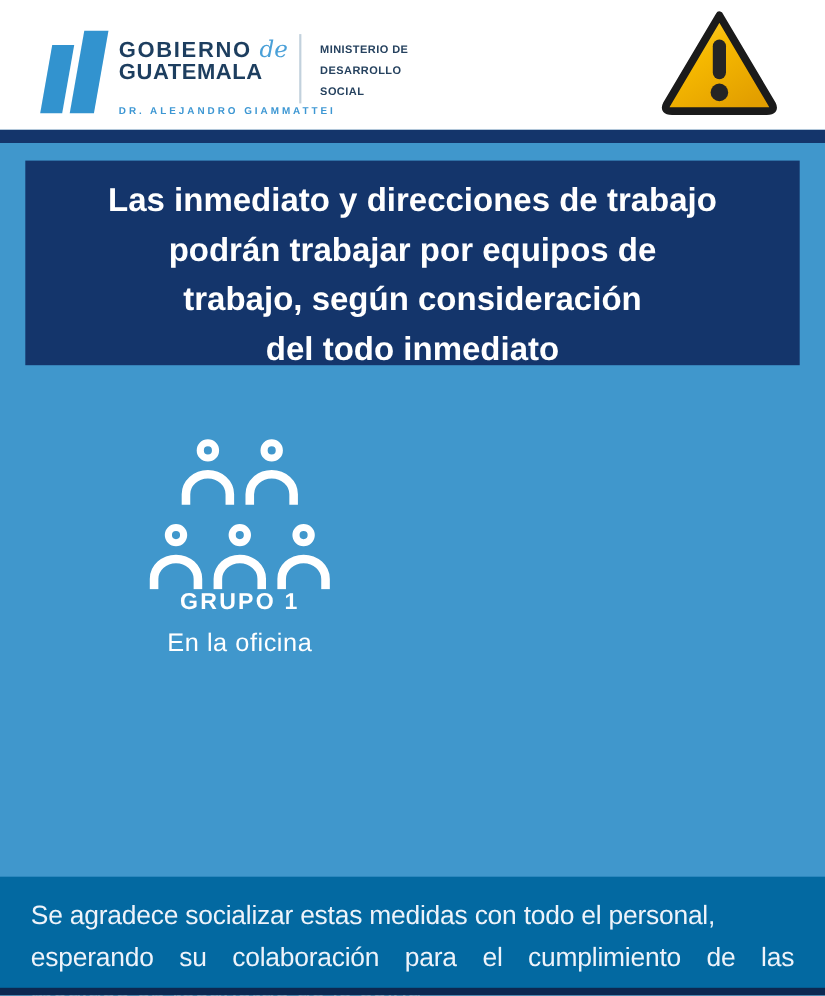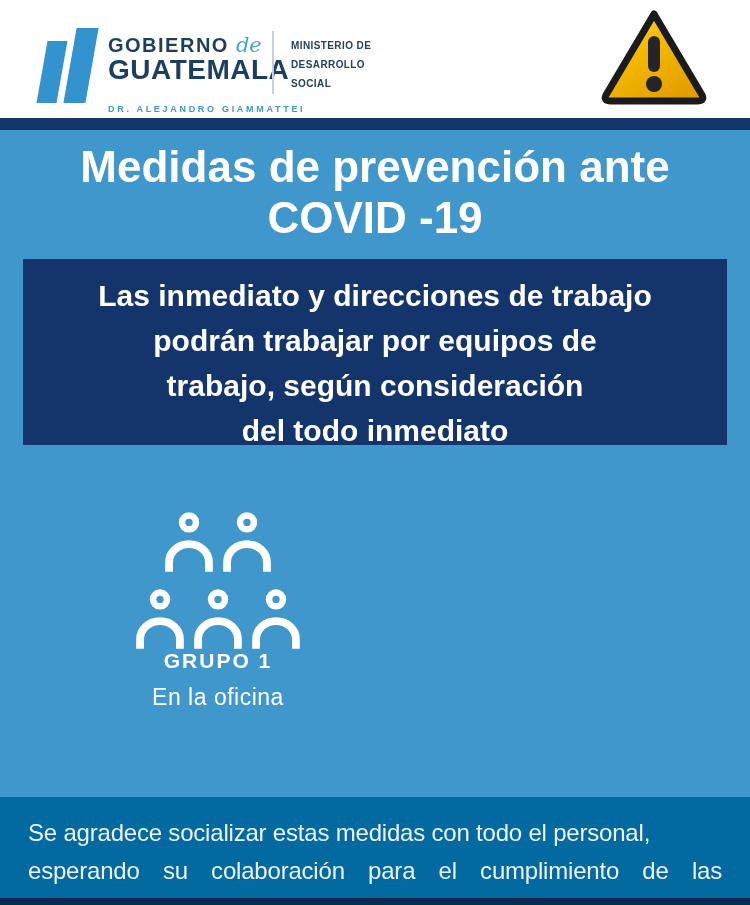--- a/index.html
+++ b/index.html
@@ -9,21 +9,21 @@
   
   .header{position:absolute;top:0;left:0;width:750px;height:118px;background:#ffffff;}
   .logo-bars{position:absolute;top:0;left:0;}
   .bar{position:absolute;background:#3293cf;transform:skewX(-10deg);}
   .bar.b1{left:42px;top:41px;width:20px;height:62px;}
   .bar.b2{left:70px;top:28px;width:22px;height:75px;}
   .logo-text{position:absolute;left:108px;top:33px;}
   .logo-row1{display:flex;align-items:baseline;gap:7px;}
   .logo-gobierno{font-size:20px;font-weight:700;letter-spacing:1.5px;color:#1d3e5f;}
   .logo-de{font-family:"DejaVu Serif",serif;font-style:italic;font-size:21px;color:#4aa0d8;}
-  .logo-guatemala{font-size:28px;font-weight:700;letter-spacing:.5px;color:#1d3e5f;margin-top:-3px;}
+  .logo-guatemala{font-size:20px;font-weight:700;letter-spacing:.5px;color:#1d3e5f;margin-top:-3px;}
   .logo-sub{font-size:9px;font-weight:700;letter-spacing:2.7px;color:#3d97d3;margin-top:18px;}
   .divider{position:absolute;left:272px;top:31px;width:2px;height:63px;background:#c2d1dd;}
   .ministry{position:absolute;left:291px;top:36px;font-size:10px;font-weight:700;line-height:19px;letter-spacing:.4px;color:#26425f;}
   .warning{position:absolute;left:599px;top:5px;width:110px;height:104px;}
 
   
   .top-band{position:absolute;top:118px;left:0;width:750px;height:12px;background:#14356b;}
 
   
   .body-blue{position:absolute;top:130px;left:0;width:750px;height:667px;background:#4097cc;color:#fff;}
@@ -110,24 +110,20 @@
       </defs>
       <path d="M55 9 L103 90 Q106 96 98 96 L12 96 Q4 96 7 90 Z" fill="url(#wg)" stroke="#1b1b1b" stroke-width="7" stroke-linejoin="round"></path>
       <rect x="49" y="31" width="12" height="36" rx="6" fill="#252525"></rect>
       <circle cx="55" cy="79" r="8" fill="#252525"></circle>
     </svg>
   </div>
 
   <div class="top-band"></div>
 
   <div class="body-blue">
-    <div class="main-title">
-      <div>Medidas de prevención ante</div>
-      <div>COVID -19</div>
-    </div>
 
     <div class="notice-box">
       <div>Las inmediato y direcciones de trabajo</div>
       <div>podrán trabajar por equipos de</div>
       <div>trabajo, según consideración</div>
       <div>del todo inmediato</div>
     </div>
 
     <div class="groups">
 

